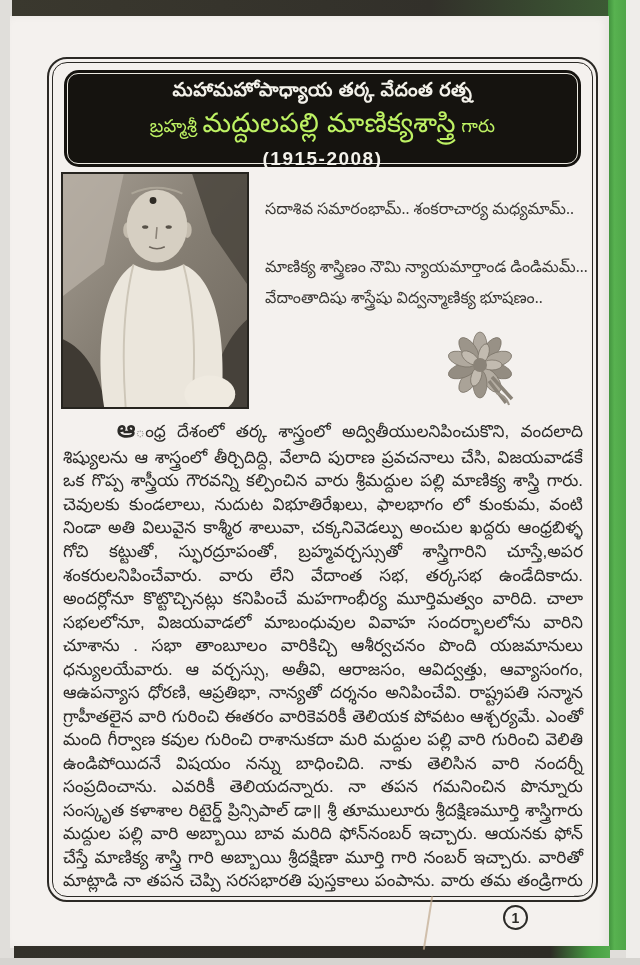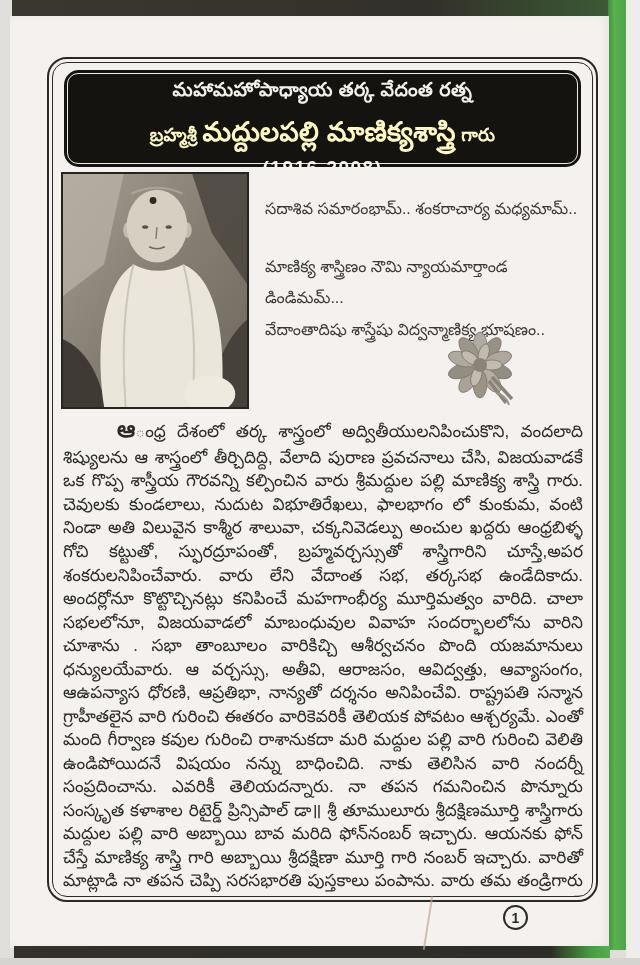--- a/index.html
+++ b/index.html
@@ -59,29 +59,29 @@
   }
   .header-box-inner {
     width:100%; height:100%;
     border:1px solid #eceae2; border-radius:11px;
     text-align:center; padding-top:5px;
   }
   .header-title-line {
     color:#f3f1ea; font-size:19px; font-weight:600; letter-spacing:.5px;
   }
   .header-name-line {
-    margin-top:12px; color:#fef9c3; font-weight:bold; letter-spacing:.3px;
+    margin-top:3px; color:#bef264; font-weight:normal; letter-spacing:.3px;
   }
   .honorific-text,.suffix-text { font-size:18px; }
   .name-text { font-size:27px; }
   .years-text {
     margin-top:3px; color:#f5f3ec; font-size:19px; font-weight:bold; letter-spacing:1.5px;
   }
 
-  .media-row { display:flex; margin-top:5px; position:relative; }
+  .media-row { display:flex; margin-top:5px; position:relative;font-family:Liberation Serif, serif; }
   .photo-wrap {
     flex:none; width:188px; height:237px; margin-left:8px;
     border:2px solid #26241f; background:#837c71;
   }
   .photo-wrap svg { display:block; width:100%; height:100%; }
 
   .verse-block {
     flex:1; padding:21px 4px 0 16px;
     font-size:16px; line-height:1.95; color:#3b3935;
   }
@@ -116,21 +116,21 @@
 
 <div class="content-frame">
   <div class="frame-inner">
 
     <div class="header-box">
       <div class="header-box-inner">
         <div class="header-title-line">మహామహోపాధ్యాయ తర్క వేదంత రత్న</div>
         <div class="header-name-line">
           <span class="honorific-text">బ్రహ్మశ్రీ </span><span class="name-text">మద్దులపల్లి మాణిక్యశాస్త్రి</span><span class="suffix-text"> గారు</span>
         </div>
-        <div class="years-text">(1916-2008)</div>
+        <div class="years-text">(1915-2008)</div>
       </div>
     </div>
 
     <div class="media-row">
       <div class="photo-wrap">
         <svg viewBox="0 0 188 237" preserveAspectRatio="none">
           <defs>
             <linearGradient id="pbg" x1="0" y1="0" x2="1" y2="1">
               <stop offset="0" stop-color="#a59d92"></stop>
               <stop offset="0.5" stop-color="#847d72"></stop>

